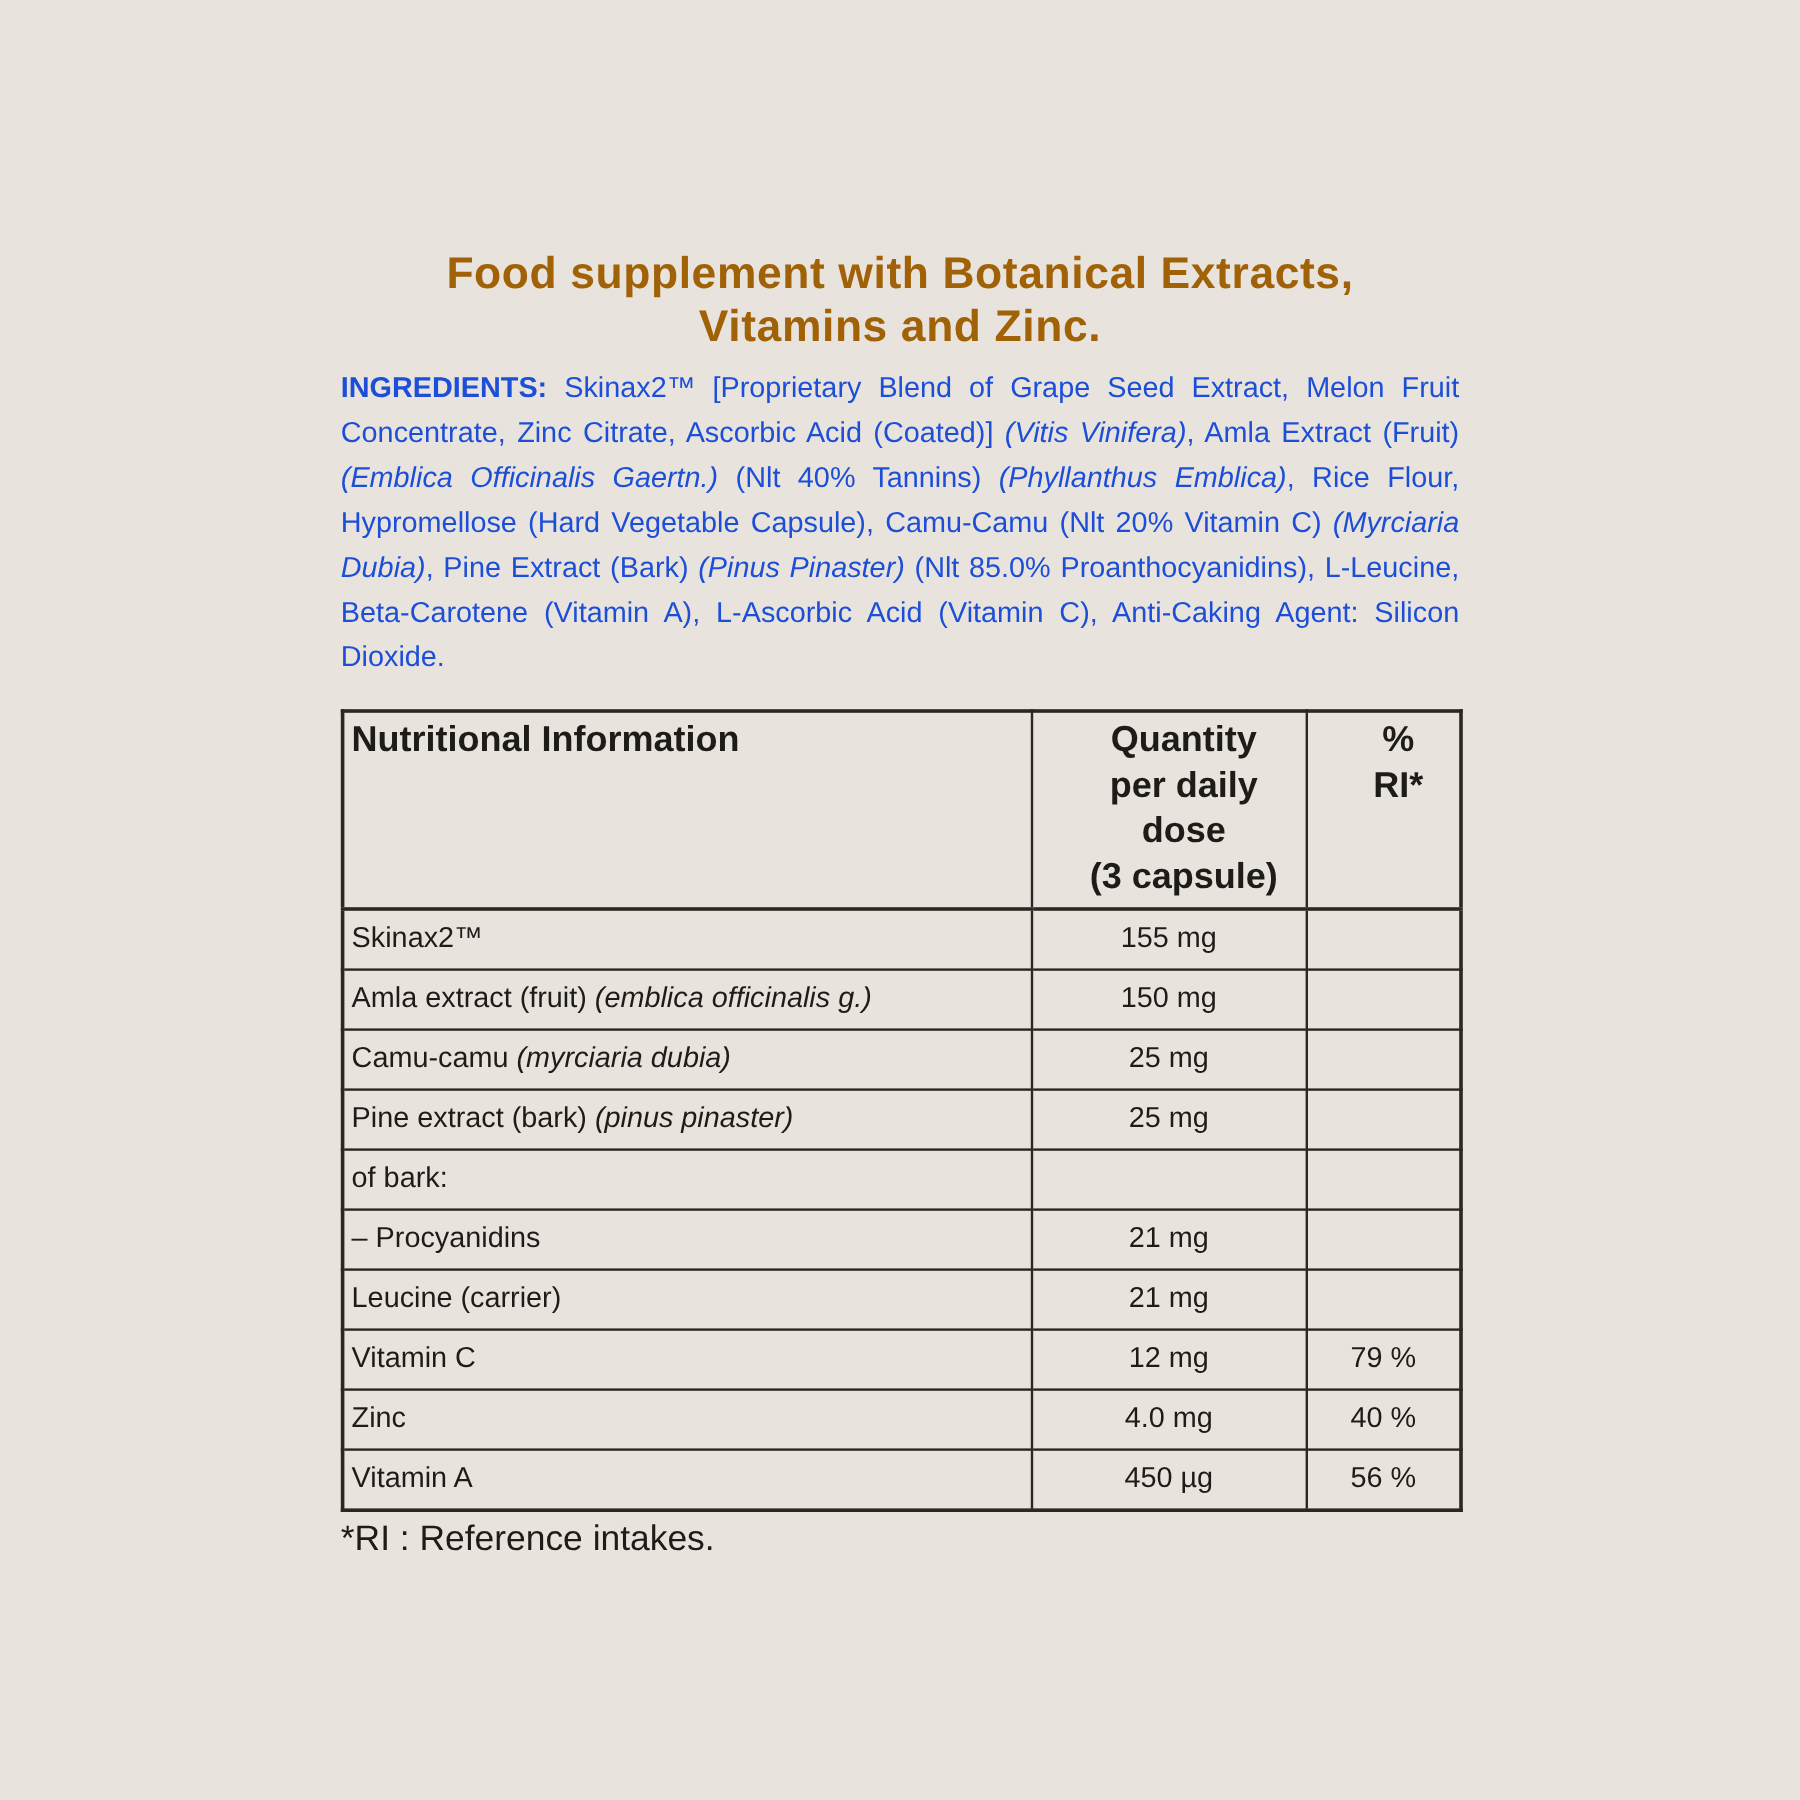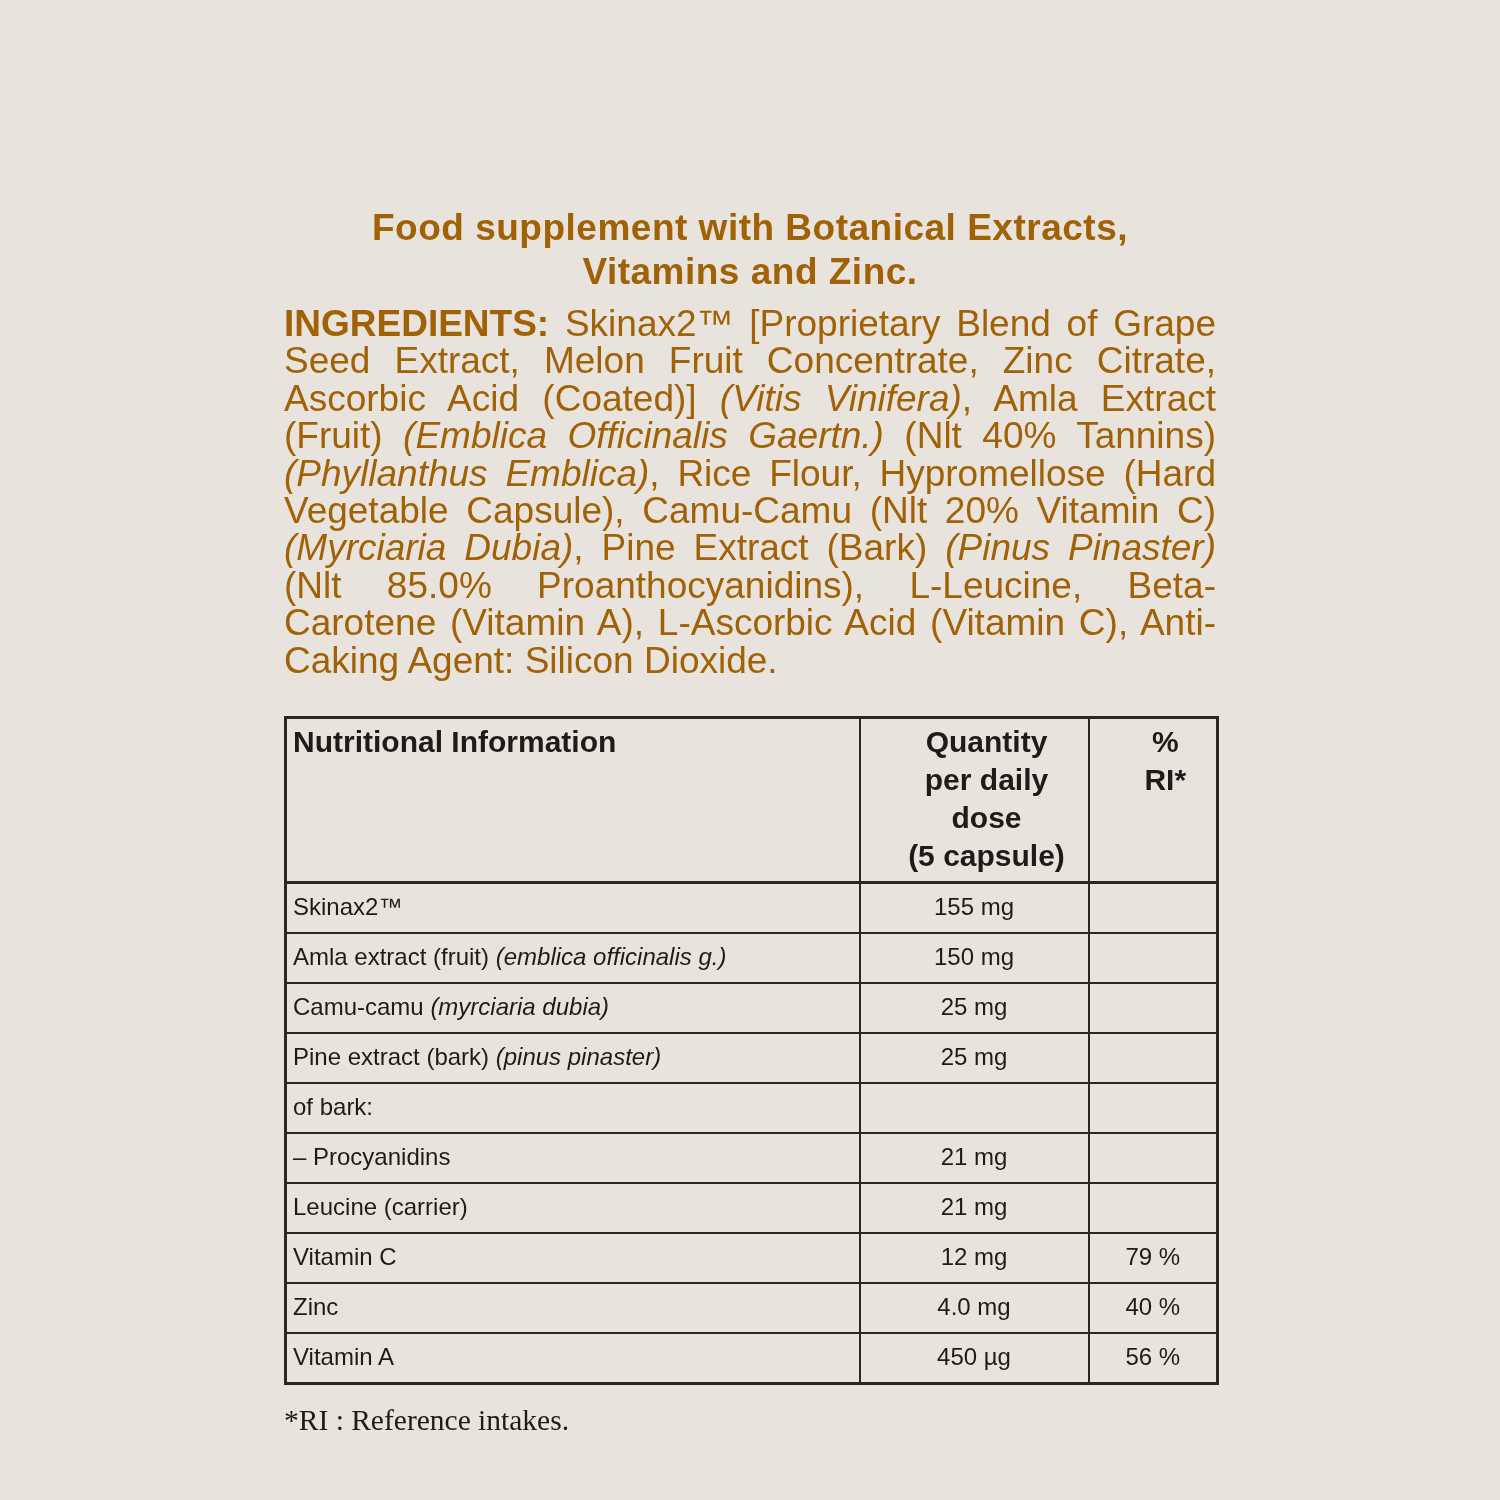--- a/index.html
+++ b/index.html
@@ -25,24 +25,24 @@
   .title {
     text-align: center;
     font-weight: bold;
     font-size: 37px;
     line-height: 44px;
     letter-spacing: 0.5px;
     color: #a16207;
   }
   .ingredients {
     margin-top: 11px;
-    font-size: 37px;
+    font-size: 24px;
     line-height: 37.4px;
     text-align: justify;
-    color: #a16207;
+    color: #1d4ed8;
   }
   .ingredients .b { font-weight: bold; }
   .i { font-style: italic; }
   table.nutri {
     margin-top: 12px;
     border-collapse: collapse;
     width: 932px;
     table-layout: fixed;
   }
   table.nutri th, table.nutri td {
@@ -69,25 +69,24 @@
   th.h-qty, th.h-ri {
     text-align: center;
     vertical-align: top;
     padding-top: 10px;
   }
   th .hline { display: block; margin-left: 25px; }
   td.c-name { text-align: left; padding-left: 16px; }
   td.c-qty  { text-align: center; }
   td.c-ri   { text-align: center; }
   .footnote {
-    margin-top: 16px;
+    margin-top: 4px;
     font-size: 29.5px;
     line-height: 38px;
     color: #1e1c19;
-    font-family: Liberation Serif, serif;
   }
 </style>
 </head>
 <body>
 
 <div class="canvas">
   <div class="content">
 
     <div class="title">
       <div>Food supplement with Botanical Extracts,</div>
@@ -101,21 +100,21 @@
         <col style="width:574px">
         <col style="width:229px">
         <col style="width:129px">
       </colgroup>
       <thead>
         <tr>
           <th class="h-name">Nutritional Information</th>
           <th class="h-qty">
             <span class="hline">Quantity</span>
             <span class="hline">per daily dose</span>
-            <span class="hline">(5 capsule)</span>
+            <span class="hline">(3 capsule)</span>
           </th>
           <th class="h-ri">
             <span class="hline">%</span>
             <span class="hline">RI*</span>
           </th>
         </tr>
       </thead>
       <tbody>
         <tr>
           <td class="c-name"><span>Skinax2™</span><span class="i"></span></td>

